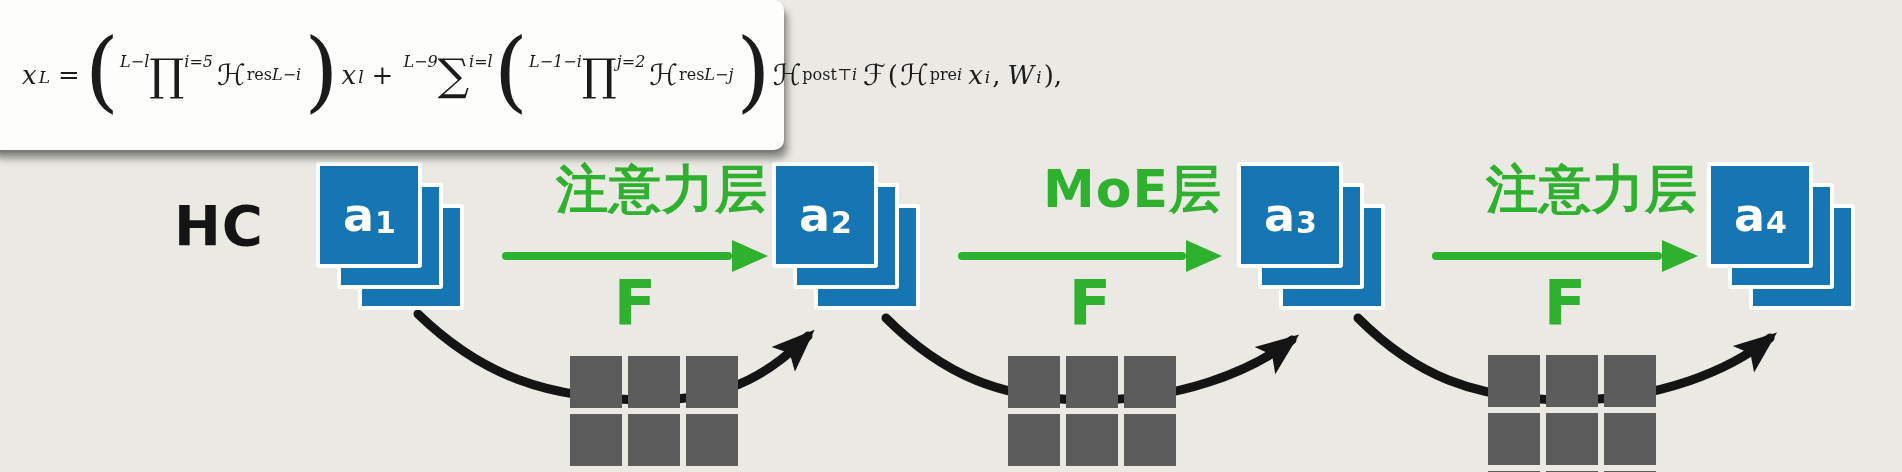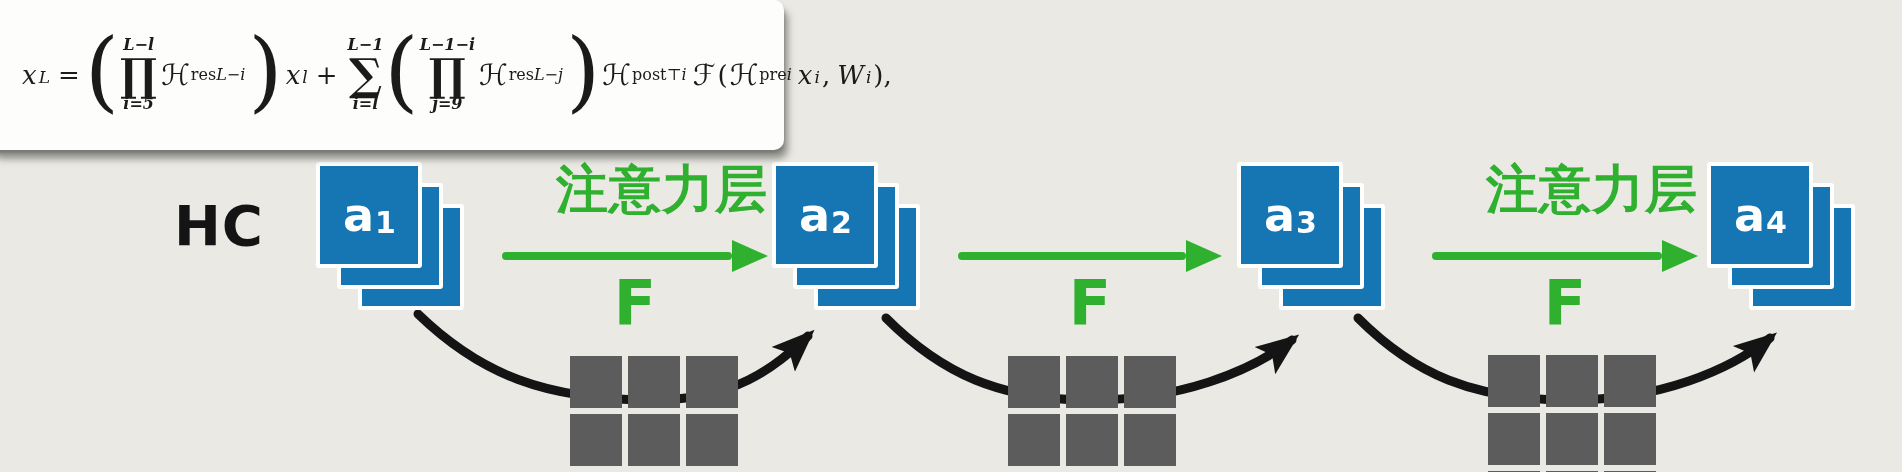--- a/index.html
+++ b/index.html
@@ -20,22 +20,22 @@
     box-shadow:4px 9px 7px rgba(75,75,70,.55), 0 3px 3px rgba(75,75,70,.35);
     display:flex; align-items:center; padding-left:34px;
   }
   .fm { display:flex; align-items:center; gap:2px;
         font-family:"DejaVu Serif","Liberation Serif",serif;
         font-size:26px; color:var(--formula-ink); white-space:nowrap; }
   .it { font-style:italic; }
   .fm sub { font-size:17px; font-style:italic; position:relative; top:2px; }
   .bigp { font-size:88px; line-height:1; font-style:normal; margin:0 -3px;
           transform:translateY(-4px); }
-  .limits { display:inline-flex; flex-direction:column; align-items:center;
-            line-height:1.05; font-size:16px; margin:0 2px;font-weight:bold; }
+  .limits { display:inline-flex; flex-direction:row; align-items:flex-start;
+            line-height:1.05; font-size:16px; margin:0 2px; }
   .limits .op { font-size:44px; line-height:.95; font-style:normal; }
   .lim { font-style:italic; }
   .hgroup { display:inline-flex; align-items:center; }
   .cal { font-size:29px; font-family:"DejaVu Sans","DejaVu Serif",serif; }
   .scripts { display:inline-flex; flex-direction:row; align-items:flex-start;
              font-size:16px; line-height:1.15; margin:0 4px 0 1px; }
   .scripts .up { font-style:normal; }
   .scripts .dn { font-style:italic; }
 
   
@@ -138,29 +138,29 @@
       <span class="scripts">
         <span class="up">res</span>
         <span class="dn">L−i</span>
       </span>
     </span>
     <span class="bigp">)</span>
     <span class="it" style="margin-left:4px;">x</span>
       <sub>l</sub>
     <span style="margin:0 6px;">+</span>
     <span class="limits">
-      <span class="lim">L−1</span>
+      <span class="lim">L−9</span>
       <span class="op">∑</span>
       <span class="lim">i=l</span>
     </span>
     <span class="bigp">(</span>
     <span class="limits">
       <span class="lim">L−1−i</span>
       <span class="op">∏</span>
-      <span class="lim">j=9</span>
+      <span class="lim">j=2</span>
     </span>
     <span class="hgroup">
       <span class="cal">ℋ</span>
       <span class="scripts">
         <span class="up">res</span>
         <span class="dn">L−j</span>
       </span>
     </span>
     <span class="bigp">)</span>
     <span class="hgroup" style="margin-left:3px;">
@@ -231,20 +231,21 @@
   </div>
 </div>
 
 <div class="edge edge-1">
   <div class="elabel">注意力层</div>
   <div class="eline"></div>
   <div class="ehead"></div>
   <div class="ef">F</div>
 </div>
 <div class="edge edge-2">
+  <div class="elabel">MoE层</div>
   <div class="eline"></div>
   <div class="ehead"></div>
   <div class="ef">F</div>
 </div>
 <div class="edge edge-3">
   <div class="elabel">注意力层</div>
   <div class="eline"></div>
   <div class="ehead"></div>
   <div class="ef">F</div>
 </div>

